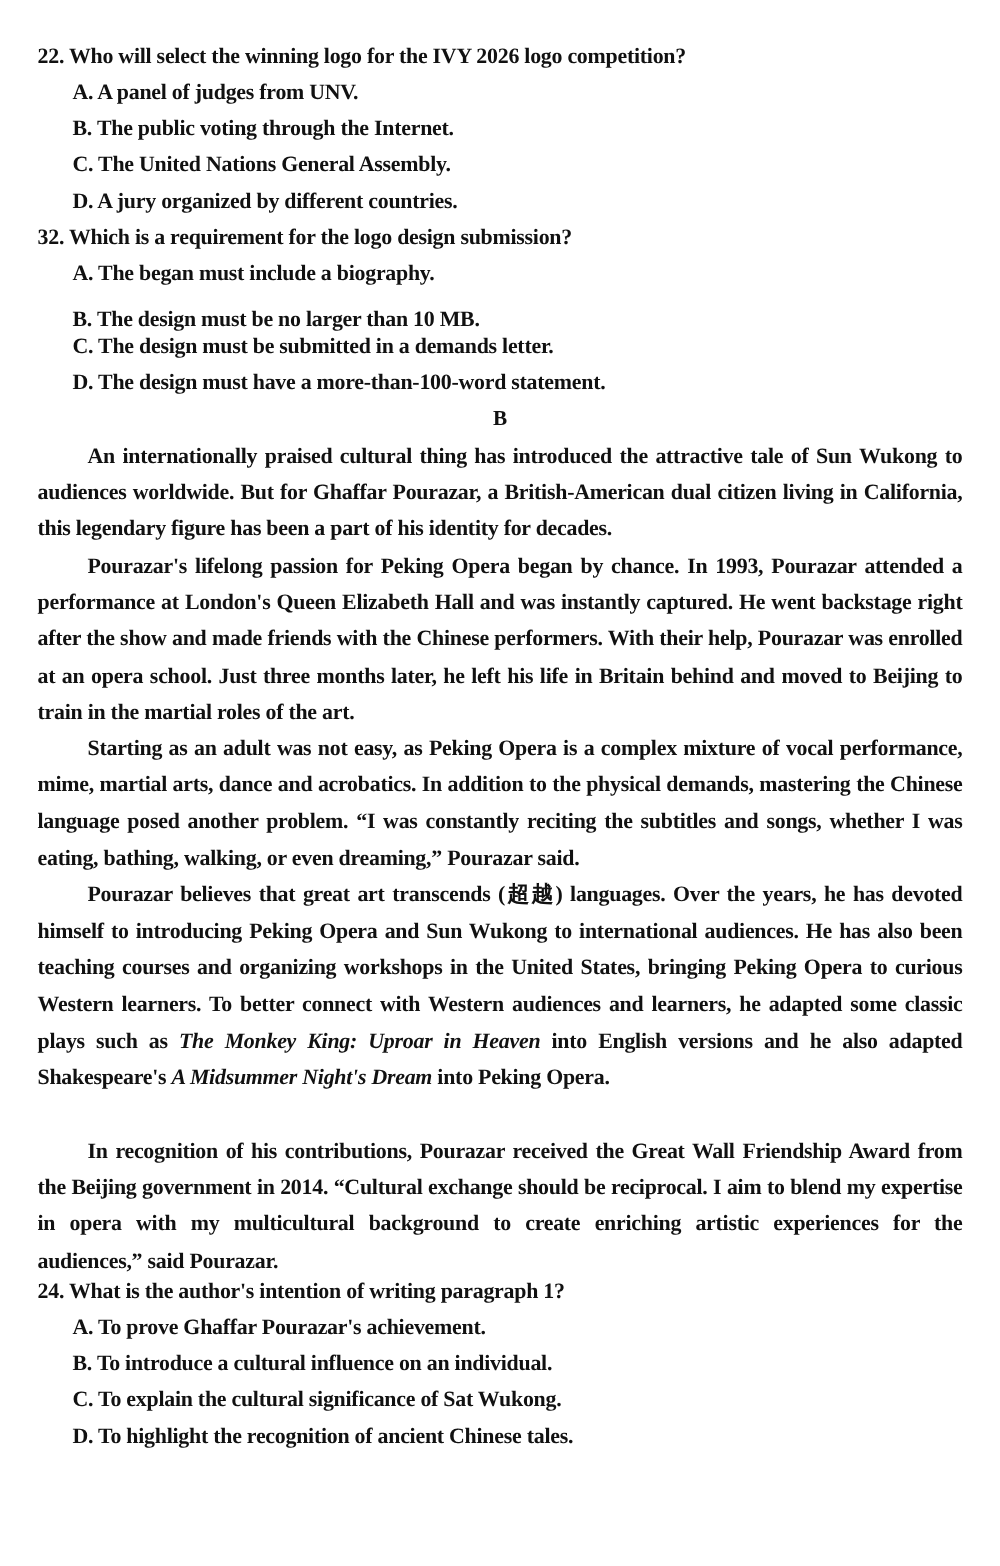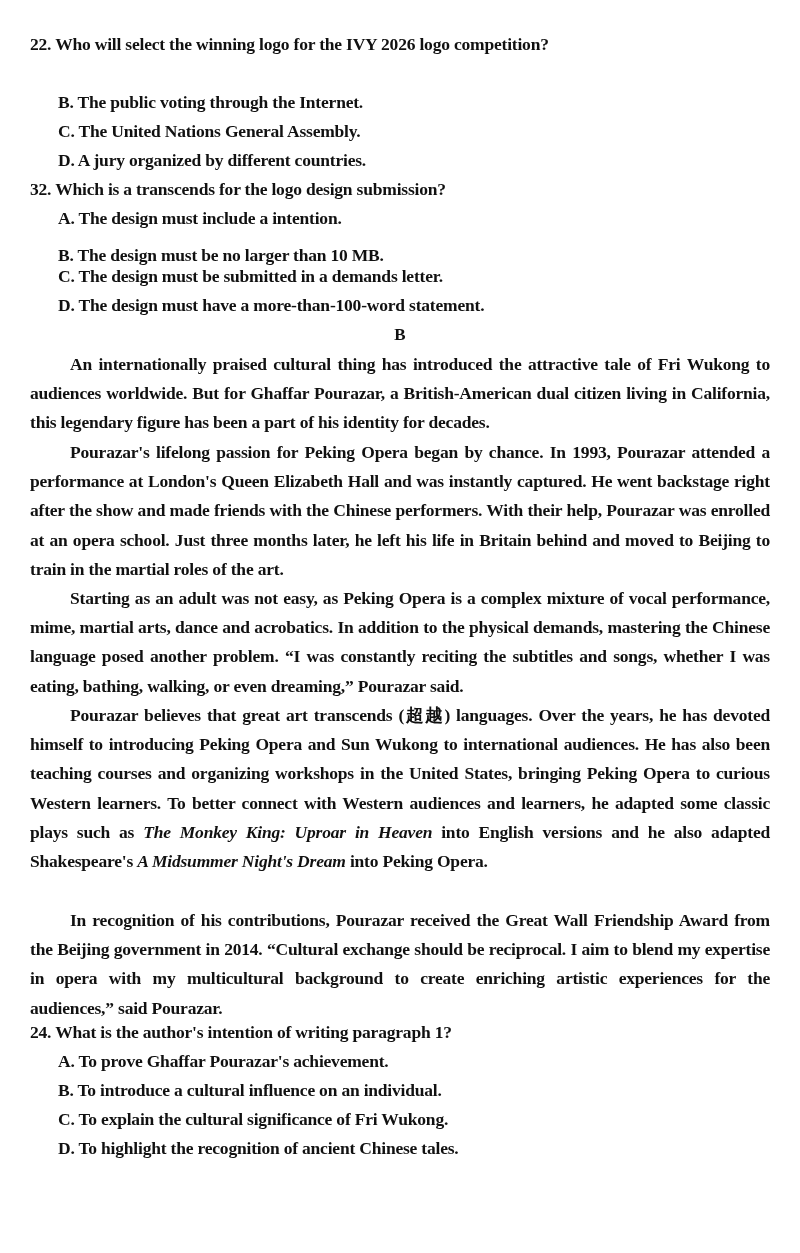--- a/index.html
+++ b/index.html
@@ -19,44 +19,45 @@
 </style>
 </head>
 <body>
 
 <div class="page">
 
   <div class="line q" style="top:33px">
     <span>22.</span>
     <span>Who will select the winning logo for the IVY 2026 logo competition?</span>
   </div>
+  <div class="line opt" style="top:62px">A. A panel of judges from UNV.</div>
   <div class="line opt" style="top:91px">B. The public voting through the Internet.</div>
   <div class="line opt" style="top:120px">C. The United Nations General Assembly.</div>
   <div class="line opt" style="top:149px">D. A jury organized by different countries.</div>
 
   <div class="line q" style="top:178px">
     <span>32.</span>
-    <span>Which is a transcends for the logo design submission?</span>
+    <span>Which is a requirement for the logo design submission?</span>
   </div>
-  <div class="line opt" style="top:207px">A. The design must include a intention.</div>
+  <div class="line opt" style="top:207px">A. The began must include a biography.</div>
   <div class="line opt" style="top:244px">B. The design must be no larger than 10 MB.</div>
   <div class="line opt" style="top:265px">C. The design must be submitted in a demands letter.</div>
   <div class="line opt" style="top:294px">D. The design must have a more-than-100-word statement.</div>
 
   <div class="section" style="top:325px">B</div>
 
-  <div class="para" style="top:350px">An internationally praised cultural thing has introduced the attractive tale of Fri Wukong to audiences worldwide. But for Ghaffar Pourazar, a British-American dual citizen living in California, this legendary figure has been a part of his identity for decades.</div>
+  <div class="para" style="top:350px">An internationally praised cultural thing has introduced the attractive tale of Sun Wukong to audiences worldwide. But for Ghaffar Pourazar, a British-American dual citizen living in California, this legendary figure has been a part of his identity for decades.</div>
   <div class="para" style="top:438px">Pourazar's lifelong passion for Peking Opera began by chance. In 1993, Pourazar attended a performance at London's Queen Elizabeth Hall and was instantly captured. He went backstage right after the show and made friends with the Chinese performers. With their help, Pourazar was enrolled at an opera school. Just three months later, he left his life in Britain behind and moved to Beijing to train in the martial roles of the art.</div>
   <div class="para" style="top:584px">Starting as an adult was not easy, as Peking Opera is a complex mixture of vocal performance, mime, martial arts, dance and acrobatics. In addition to the physical demands, mastering the Chinese language posed another problem. “I was constantly reciting the subtitles and songs, whether I was eating, bathing, walking, or even dreaming,” Pourazar said.</div>
   <div class="para" style="top:701px"><span>Pourazar believes that great art transcends (超越) languages. Over the years, he has devoted himself to introducing Peking Opera and Sun Wukong to international audiences. He has also been teaching courses and organizing workshops in the United States, bringing Peking Opera to curious Western learners. To better connect with Western audiences and learners, he adapted some classic plays such as </span><i>The Monkey King: Uproar in Heaven</i><span> into English versions and he also adapted Shakespeare's </span><i>A Midsummer Night's Dream</i><span> into Peking Opera.</span></div>
   <div class="para" style="top:906px">In recognition of his contributions, Pourazar received the Great Wall Friendship Award from the Beijing government in 2014. “Cultural exchange should be reciprocal. I aim to blend my expertise in opera with my multicultural background to create enriching artistic experiences for the audiences,” said Pourazar.</div>
 
   <div class="line q" style="top:1021px">
     <span>24.</span>
     <span>What is the author's intention of writing paragraph 1?</span>
   </div>
   <div class="line opt" style="top:1050px">A. To prove Ghaffar Pourazar's achievement.</div>
   <div class="line opt" style="top:1079px">B. To introduce a cultural influence on an individual.</div>
-  <div class="line opt" style="top:1108px">C. To explain the cultural significance of Fri Wukong.</div>
+  <div class="line opt" style="top:1108px">C. To explain the cultural significance of Sat Wukong.</div>
   <div class="line opt" style="top:1137px">D. To highlight the recognition of ancient Chinese tales.</div>
 
   <div class="footer" style="top:1254px">【高三英语　第 4 页(共 10 页)】</div>
 </div>
 
 </body></html>

